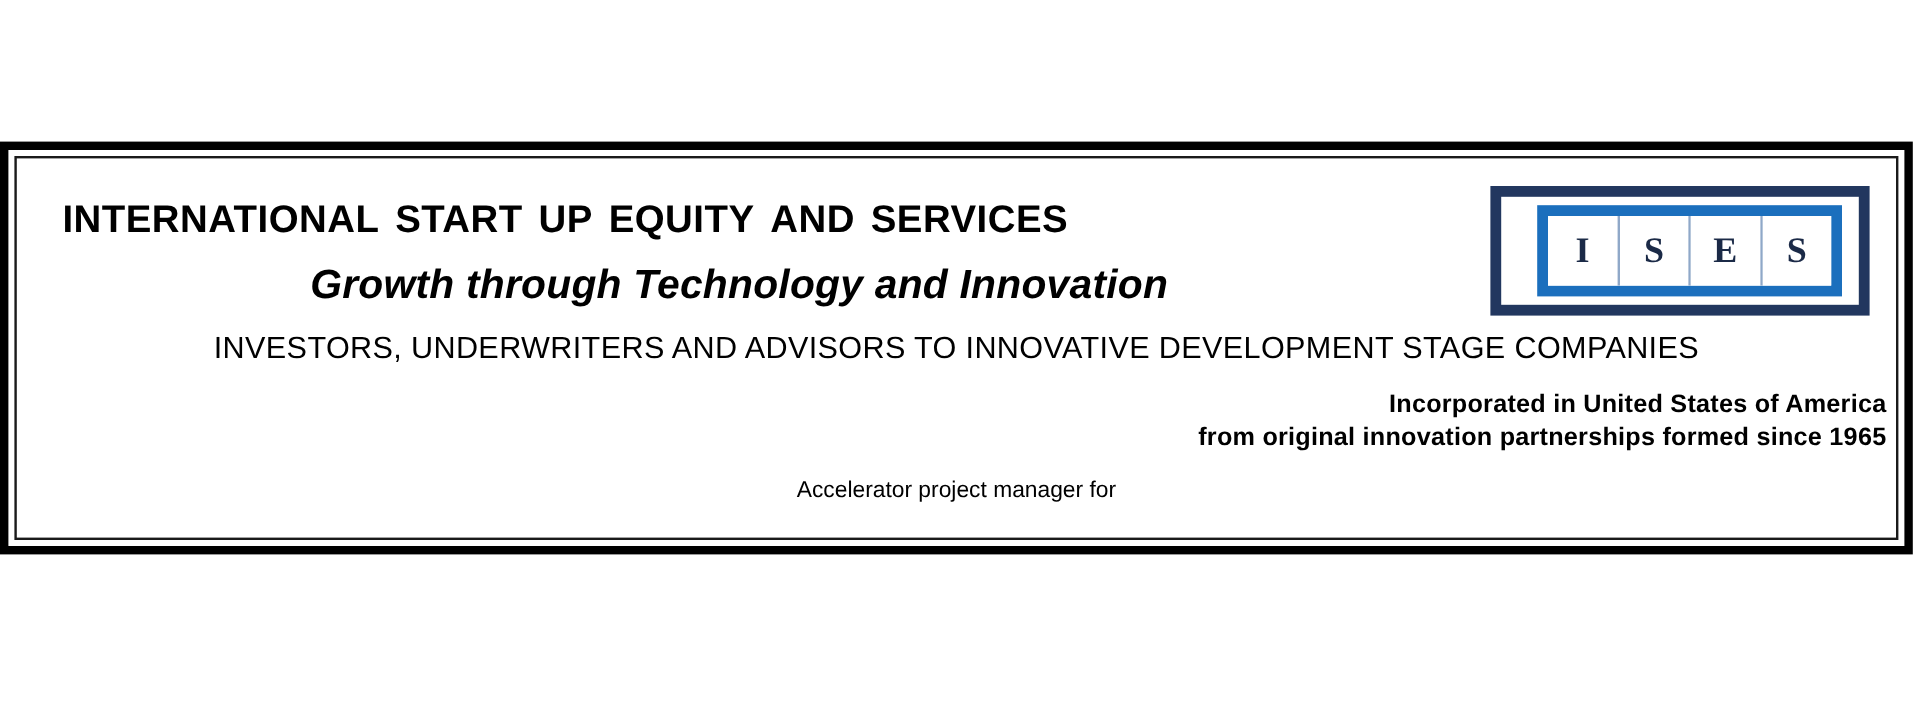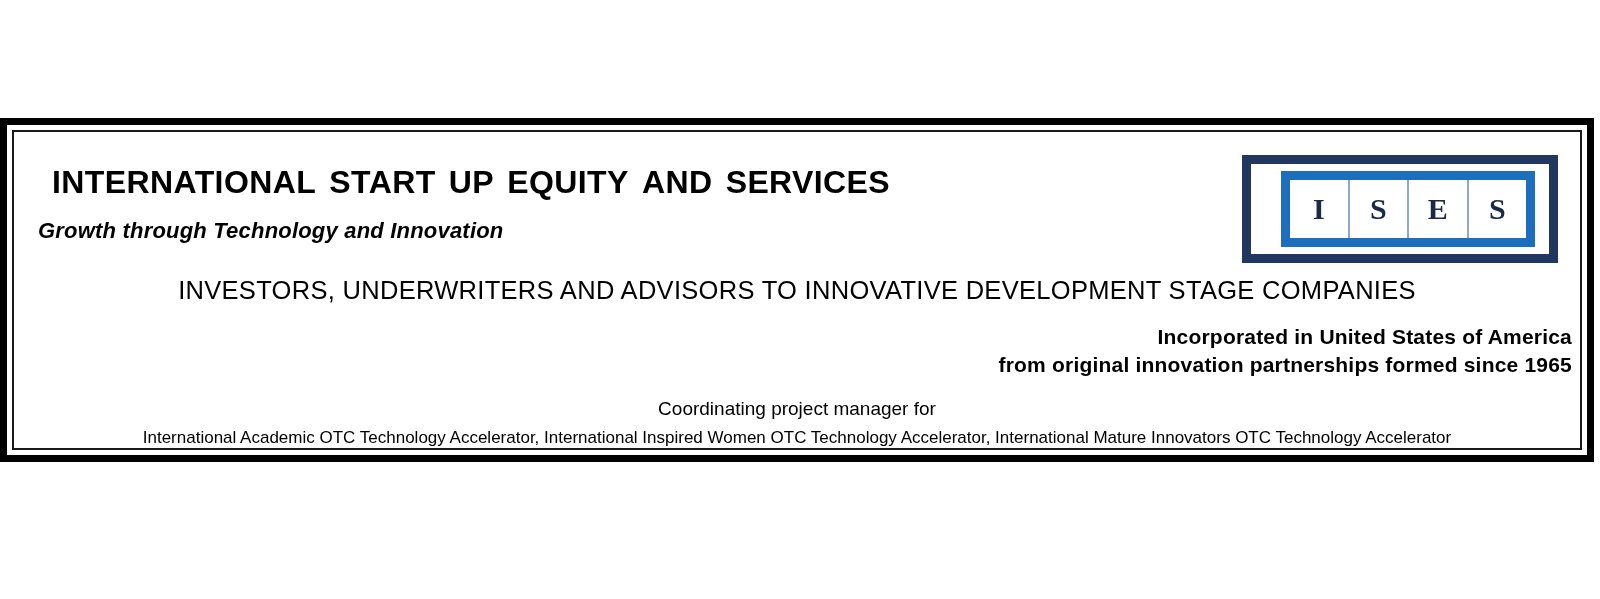--- a/index.html
+++ b/index.html
@@ -69,24 +69,25 @@
     font-variant: small-caps;
     text-transform: lowercase;
     line-height: 1;
     white-space: nowrap;
     font-family: "Liberation Sans", sans-serif;
   }
   .company-title::first-letter { font-size: 46px; }
 
   .tagline {
     position: absolute;
-    left: 16px;
+    left: 4px;
     top: 76px;
     width: 1180px;
-    font-size: 22px;
+    text-align: center;
+    font-size: 34px;
     font-style: italic;
     font-weight: 600;
     letter-spacing: 0.2px;
     white-space: nowrap;
     font-family: "Liberation Sans", sans-serif;
   }
 
   
   .logo-block {
     position: absolute;
@@ -189,21 +190,20 @@
 
         </div>
 
         <div class="subline-investors">INVESTORS, UNDERWRITERS  AND ADVISORS  TO INNOVATIVE  DEVELOPMENT  STAGE COMPANIES</div>
 
         <div class="incorporation-block">
           <div class="incorporation-line">Incorporated  in United  States  of America</div>
           <div class="incorporation-line">from original  innovation  partnerships  formed  since  1965</div>
         </div>
 
-        <div class="coordinating-line">Coordinating project manager for</div>
-
-        <div class="accelerators-line">International Academic OTC Technology Accelerator, International Inspired Women OTC Technology Accelerator,  International Mature Innovators OTC Technology Accelerator</div>
+        <div class="coordinating-line">Accelerator project manager for</div>
+
 
       </div>
     </div>
   </div>
 
 </div>
 
 </body></html>

